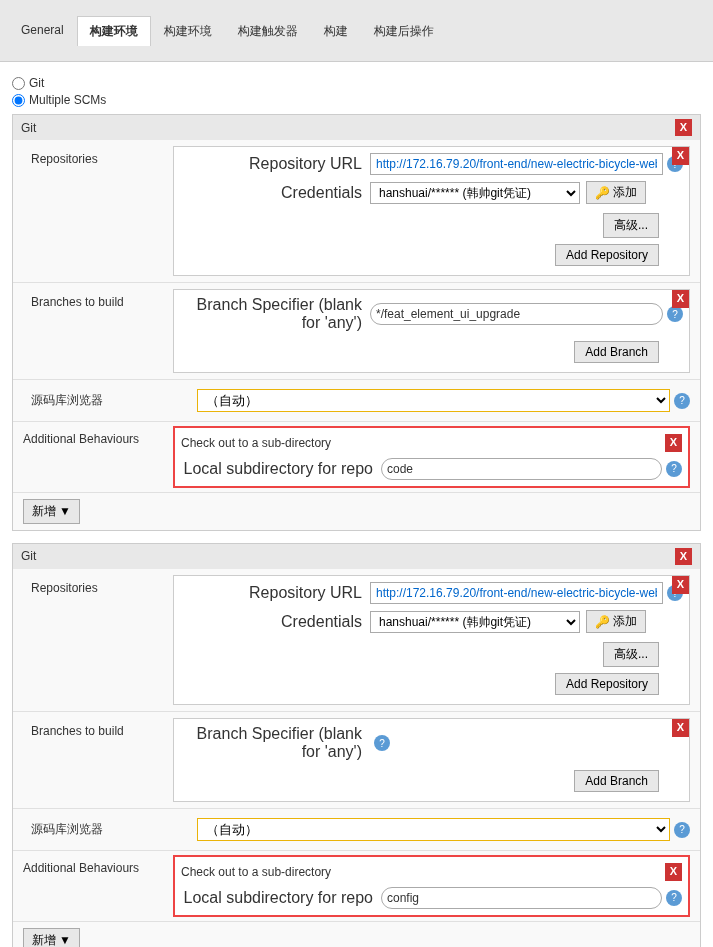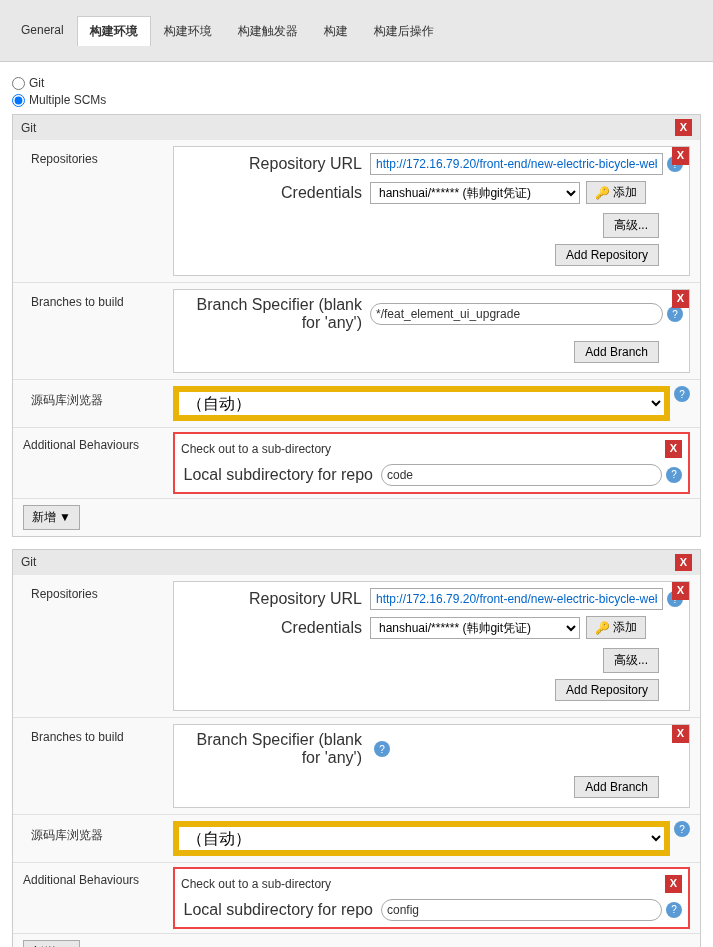--- a/index.html
+++ b/index.html
@@ -166,30 +166,32 @@
     .section-label {
       width: 150px;
       font-size: 12px;
       color: #333;
       padding: 6px 8px;
       flex-shrink: 0;
     }
 
     .scm-browser-row {
       display: flex;
+      align-items: center;
       padding: 6px 10px;
       border-bottom: 1px solid #e0e0e0;
     }
 
     .scm-browser-select {
-      border: 6px solid #eab308;
+      border: 1px solid #eab308;
       padding: 2px 4px;
-      font-size: 16px;
+      font-size: 13px;
       background: #fff;
       flex: 1;
+      margin-left: 24px;
     }
 
     .additional-behaviours-section {
       display: flex;
       padding: 4px 10px;
       border-bottom: 1px solid #e0e0e0;
     }
 
     .additional-behaviours-label {
       width: 150px;

